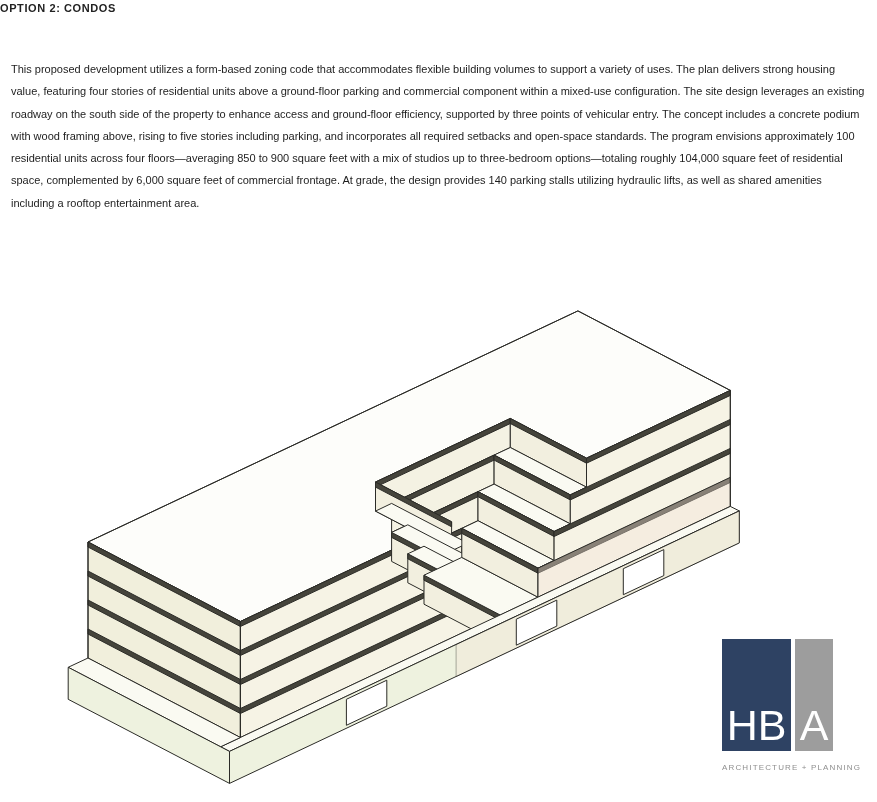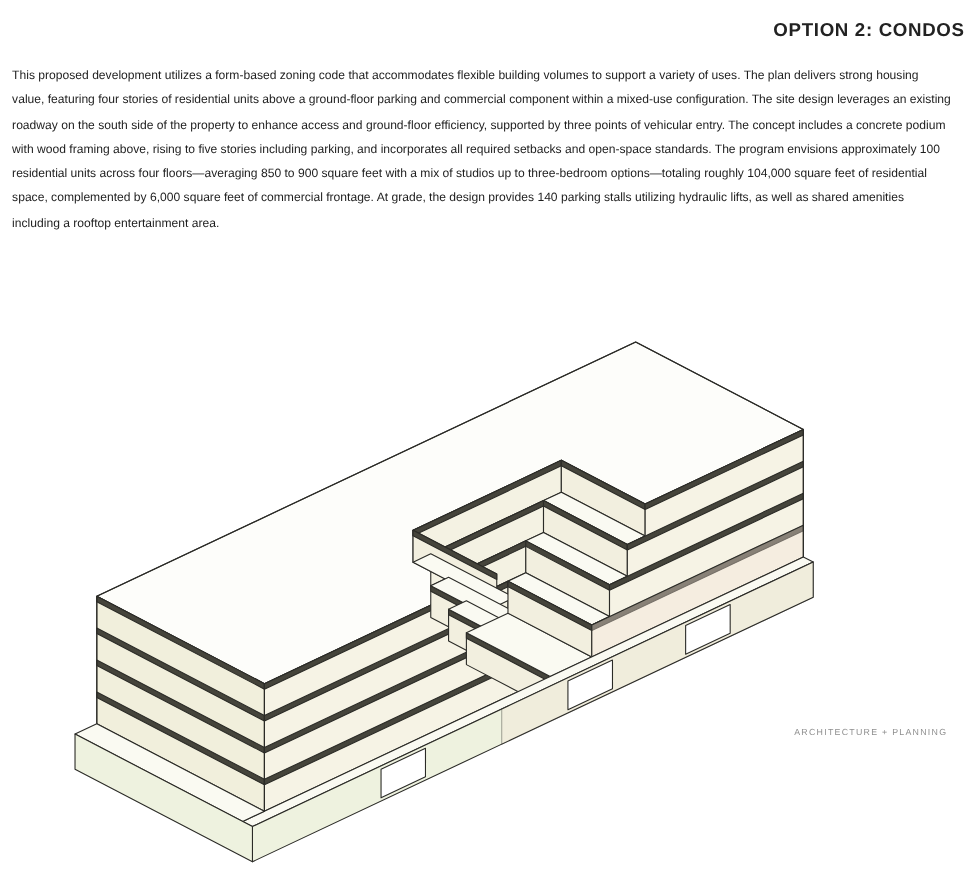--- a/index.html
+++ b/index.html
@@ -10,21 +10,21 @@
     --podium-face:#eef2df; --opening:#ffffff;
     --logo-navy:#2e4263; --logo-gray:#9d9d9d; --logo-text:#8f8f8f; --logo-letter:#ffffff;
   }
   *{margin:0;padding:0;box-sizing:border-box;}
   html,body{background:var(--page-bg);}
   body{
     width:877px;height:802px;position:relative;overflow:hidden;
     font-family:"Liberation Sans",sans-serif;color:var(--text);
   }
   .page-title{
-    text-align:right;padding-top:18px;font-size:17px;font-weight:bold;
+    text-align:left;padding-top:2px;font-size:11px;font-weight:bold;
     letter-spacing:.6px;color:#222;
   }
   .body-copy{
     position:absolute;left:11px;top:58px;width:856px;
     font-size:11px;line-height:22.3px;letter-spacing:0px;color:var(--text);
   }
   .drawing{position:absolute;left:0;top:0;width:877px;height:802px;pointer-events:none;}
   .drawing polygon,.drawing polyline{stroke:var(--line);stroke-width:1;stroke-linejoin:round;}
   .roof{fill:var(--roof);stroke-width:1.6;}
   .face-west{fill:var(--face-west);}
@@ -36,21 +36,21 @@
   .podium-face{fill:var(--podium-face);}
   .podium-top{fill:var(--terrace);}
   .opening{fill:var(--opening);stroke:#3a3a35;}
   .warm{fill:#f5e5d8;stroke:none;opacity:.38;}
   .edge{fill:none;stroke:var(--line);stroke-width:1.7;}
   .logo{position:absolute;left:722px;top:639px;width:115px;}
   .logo-blocks{display:flex;align-items:flex-end;height:112px;}
   .logo-navy{width:69px;height:112px;background:var(--logo-navy);display:flex;align-items:flex-end;justify-content:center;}
   .logo-gray{width:38px;height:112px;background:var(--logo-gray);margin-left:4px;display:flex;align-items:flex-end;justify-content:center;}
   .logo-letter{font-size:43px;line-height:1;color:var(--logo-letter);letter-spacing:0px;padding-bottom:4px;font-weight:400;}
-  .logo-caption{margin-top:22px;font-size:8px;letter-spacing:1.15px;color:var(--logo-text);white-space:nowrap;}
+  .logo-caption{margin-top:12px;font-size:8px;letter-spacing:1.15px;color:var(--logo-text);white-space:nowrap;}
 </style>
 </head>
 <body>
 
 <h1 class="page-title">OPTION 2: CONDOS</h1>
 
 <p class="body-copy">This proposed development utilizes a form-based zoning code that accommodates flexible building volumes to support a variety of uses. The plan delivers strong housing value, featuring four stories of residential units above a ground-floor parking and commercial component within a mixed-use configuration. The site design leverages an existing roadway on the south side of the property to enhance access and ground-floor efficiency, supported by three points of vehicular entry. The concept includes a concrete podium with wood framing above, rising to five stories including parking, and incorporates all required setbacks and open-space standards. The program envisions approximately 100 residential units across four floors—averaging 850 to 900 square feet with a mix of studios up to three-bedroom options—totaling roughly 104,000 square feet of residential space, complemented by 6,000 square feet of commercial frontage. At grade, the design provides 140 parking stalls utilizing hydraulic lifts, as well as shared amenities including a rooftop entertainment area.</p>
 
 <svg class="drawing" viewBox="0 0 877 802" xmlns="http://www.w3.org/2000/svg" role="img">
 
@@ -137,14 +137,22 @@
 
   <g>
     <polyline class="edge" points="88,542 88,658"></polyline>
     <polyline class="edge" points="240.4,621.5 240.4,737.5"></polyline>
     <polyline class="edge" points="730.3,390.4 730.3,506.4"></polyline>
     <polyline class="edge" points="88,542 577.9,310.9 730.3,390.4"></polyline>
   </g>
 </svg>
 
 <div class="logo">
+  <div class="logo-blocks">
+    <div class="logo-navy">
+      <span class="logo-letter">HB</span>
+    </div>
+    <div class="logo-gray">
+      <span class="logo-letter">A</span>
+    </div>
+  </div>
   <div class="logo-caption">ARCHITECTURE + PLANNING</div>
 </div>
 
 </body></html>

